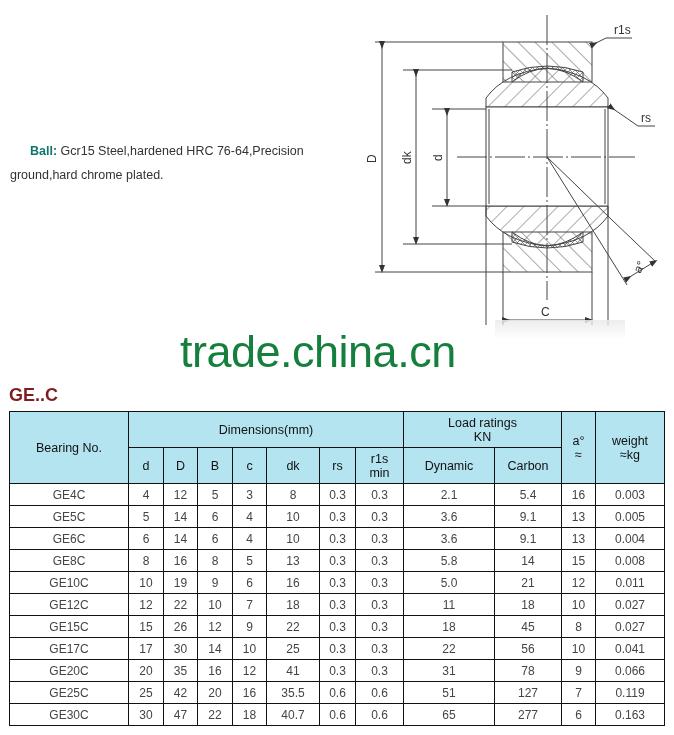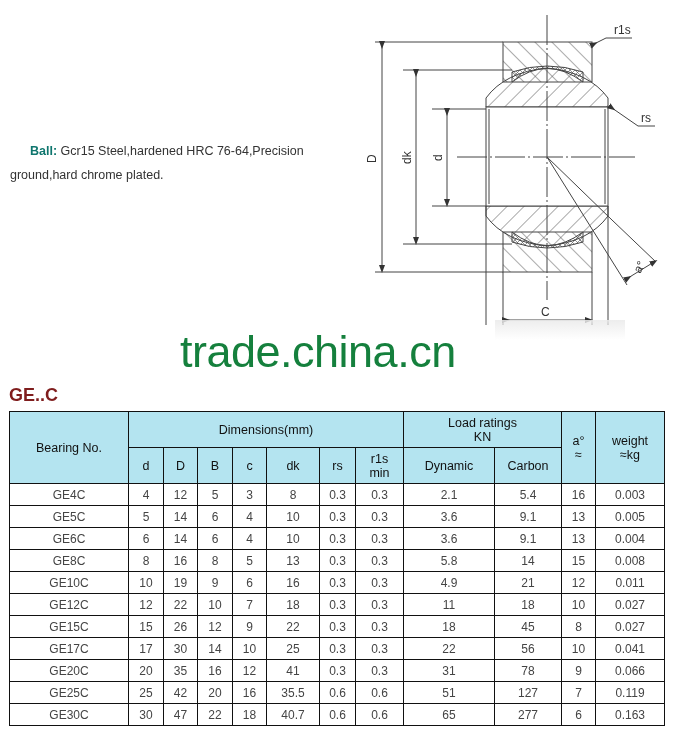--- a/index.html
+++ b/index.html
@@ -203,21 +203,21 @@
       </tr>
       <tr>
         <td>GE10C</td>
         <td>10</td>
         <td>19</td>
         <td>9</td>
         <td>6</td>
         <td>16</td>
         <td>0.3</td>
         <td>0.3</td>
-        <td>4.9</td>
+        <td>5.0</td>
         <td>21</td>
         <td>12</td>
         <td>0.011</td>
       </tr>
       <tr>
         <td>GE12C</td>
         <td>12</td>
         <td>22</td>
         <td>10</td>
         <td>7</td>

